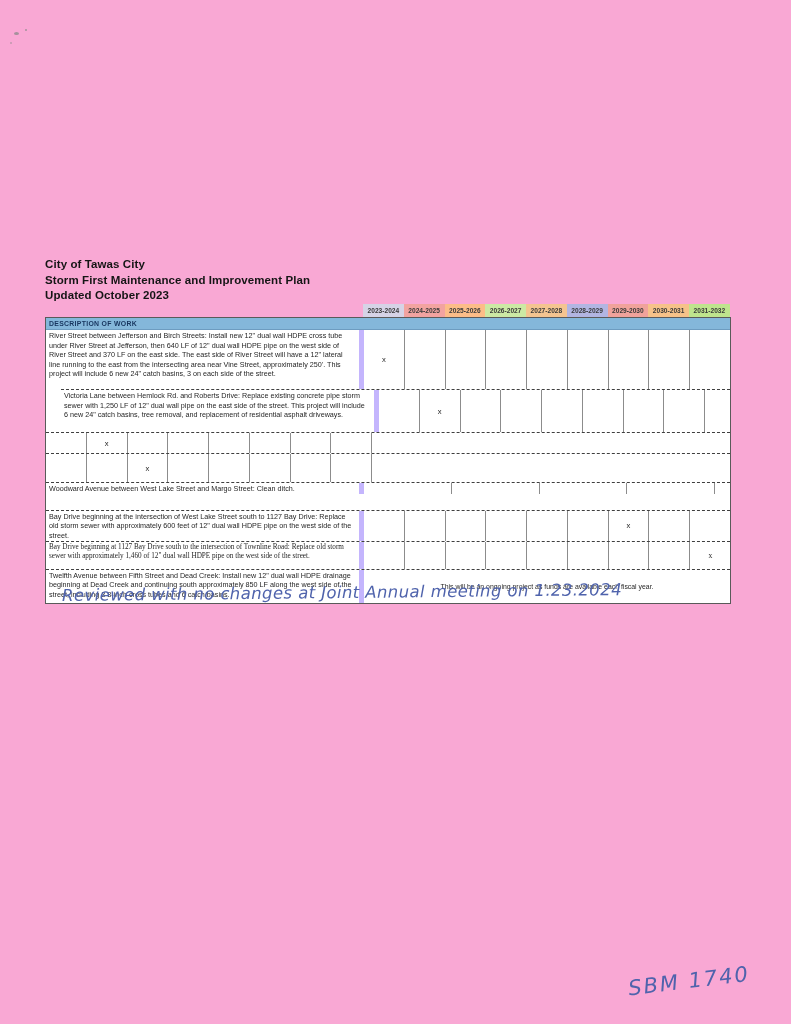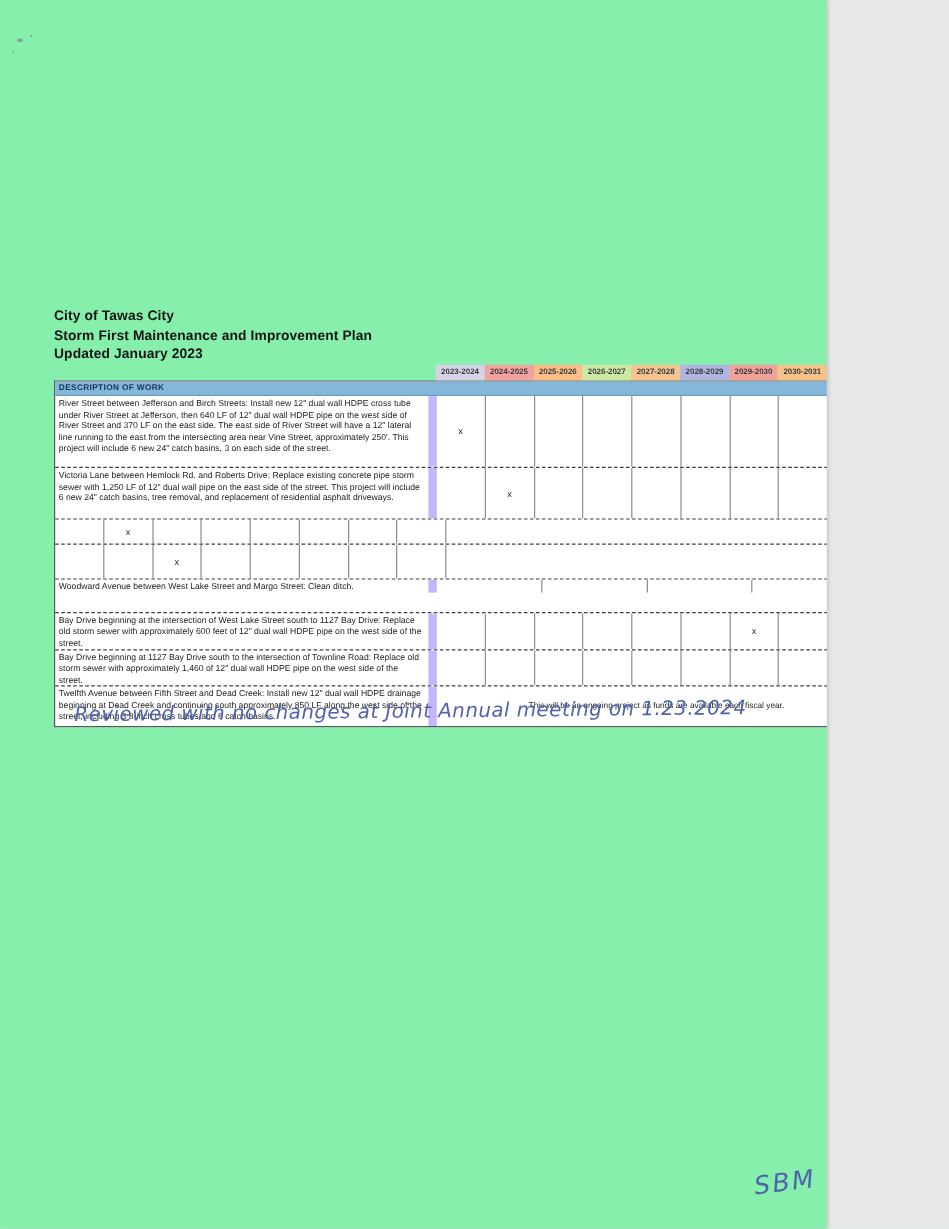--- a/index.html
+++ b/index.html
@@ -1,17 +1,17 @@
 <!DOCTYPE html>
 <html><head>
 <meta charset="utf-8">
 <style>
   html,body { margin:0; padding:0; background:#e8e8e8; }
   .page {
-    position:relative; width:689px; height:1024px; background:#86efac;
+    position:relative; width:791px; height:1024px; background:#f9a8d4;
     font-family:"Liberation Sans", sans-serif; overflow:hidden;
     box-shadow:0 0 4px rgba(0,0,0,.25);
   }
   .speck { position:absolute; background:#8a8a8a; border-radius:50%; opacity:.75; }
 
   .title-block {
     position:absolute; left:45px; top:257px;
     font-weight:bold; font-size:11.5px; line-height:15.5px; color:#151515;
     letter-spacing:.1px; white-space:nowrap;
   }
@@ -32,21 +32,21 @@
     padding-left:3px; font-size:6.9px; font-weight:bold; color:#17355e;
     letter-spacing:.3px; border-bottom:1px solid #6d9cc0;
   }
 
   .trow { display:flex; overflow:hidden; }
   .trow + .trow { border-top:1.4px dashed #3f3f3f; }
 
   .desc-cell {
     width:318px; flex:0 0 auto; box-sizing:border-box;
     padding:1px 4px 0 3px; font-size:7.2px; line-height:9.5px; color:#1f1f1f;
-    border-right:7px solid #c4b5fd; overflow:hidden;
+    border-right:5px solid #c4b5fd; overflow:hidden;
   }
   .mark-cell {
     width:40.75px; flex:0 0 auto; box-sizing:border-box;
     border-right:1px solid #8c8c8c;
     display:flex; align-items:center; justify-content:center;
     font-size:7.6px; color:#1f1f1f;
   }
   .mark-cell.last { border-right:none; }
   .span-cell {
     flex:1; display:flex; align-items:center; justify-content:center;
@@ -65,21 +65,21 @@
 
 <div class="page">
 
   <div class="speck" style="left:14px; top:32px; width:5px; height:3px;"></div>
   <div class="speck" style="left:25px; top:29px; width:2px; height:2px;"></div>
   <div class="speck" style="left:10px; top:42px; width:2px; height:2px; opacity:.5;"></div>
 
   <div class="title-block">
     <div>City of Tawas City</div>
     <div>Storm First Maintenance and Improvement Plan</div>
-    <div>Updated January 2023</div>
+    <div>Updated October 2023</div>
   </div>
 
   <div class="table-wrap">
     <div class="year-row" id="year-row">
         <div class="year-cell" style="background: rgb(214, 211, 230);">2023-2024</div>
         <div class="year-cell" style="background: rgb(242, 163, 160);">2024-2025</div>
         <div class="year-cell" style="background: rgb(252, 189, 136);">2025-2026</div>
         <div class="year-cell" style="background: rgb(204, 233, 164);">2026-2027</div>
         <div class="year-cell" style="background: rgb(244, 196, 144);">2027-2028</div>
         <div class="year-cell" style="background: rgb(178, 181, 226);">2028-2029</div>
@@ -94,21 +94,21 @@
           <div class="mark-cell">x</div>
           <div class="mark-cell"></div>
           <div class="mark-cell"></div>
           <div class="mark-cell"></div>
           <div class="mark-cell"></div>
           <div class="mark-cell"></div>
           <div class="mark-cell"></div>
           <div class="mark-cell"></div>
           <div class="mark-cell last"></div>
         </div>
-        <div class="trow" style="min-height: 42px;">
+        <div class="trow" style="min-height: 42px; margin-left: 15px;">
           <div class="desc-cell">Victoria Lane between Hemlock Rd. and Roberts Drive: Replace existing concrete pipe storm sewer with 1,250 LF of 12" dual wall pipe on the east side of the street. This project will include 6 new 24" catch basins, tree removal, and replacement of residential asphalt driveways.</div>
           <div class="mark-cell"></div>
           <div class="mark-cell">x</div>
           <div class="mark-cell"></div>
           <div class="mark-cell"></div>
           <div class="mark-cell"></div>
           <div class="mark-cell"></div>
           <div class="mark-cell"></div>
           <div class="mark-cell"></div>
           <div class="mark-cell last"></div>
@@ -152,21 +152,21 @@
           <div class="mark-cell"></div>
           <div class="mark-cell"></div>
           <div class="mark-cell"></div>
           <div class="mark-cell"></div>
           <div class="mark-cell"></div>
           <div class="mark-cell"></div>
           <div class="mark-cell">x</div>
           <div class="mark-cell"></div>
           <div class="mark-cell last"></div>
         </div>
-        <div class="trow" style="min-height: 27px;">
+        <div class="trow" style="min-height: 27px; font-family: Liberation Serif, serif;">
           <div class="desc-cell">Bay Drive beginning at 1127 Bay Drive south to the intersection of Townline Road: Replace old storm sewer with approximately 1,460 of 12" dual wall HDPE pipe on the west side of the street.</div>
           <div class="mark-cell"></div>
           <div class="mark-cell"></div>
           <div class="mark-cell"></div>
           <div class="mark-cell"></div>
           <div class="mark-cell"></div>
           <div class="mark-cell"></div>
           <div class="mark-cell"></div>
           <div class="mark-cell"></div>
           <div class="mark-cell last">x</div>

